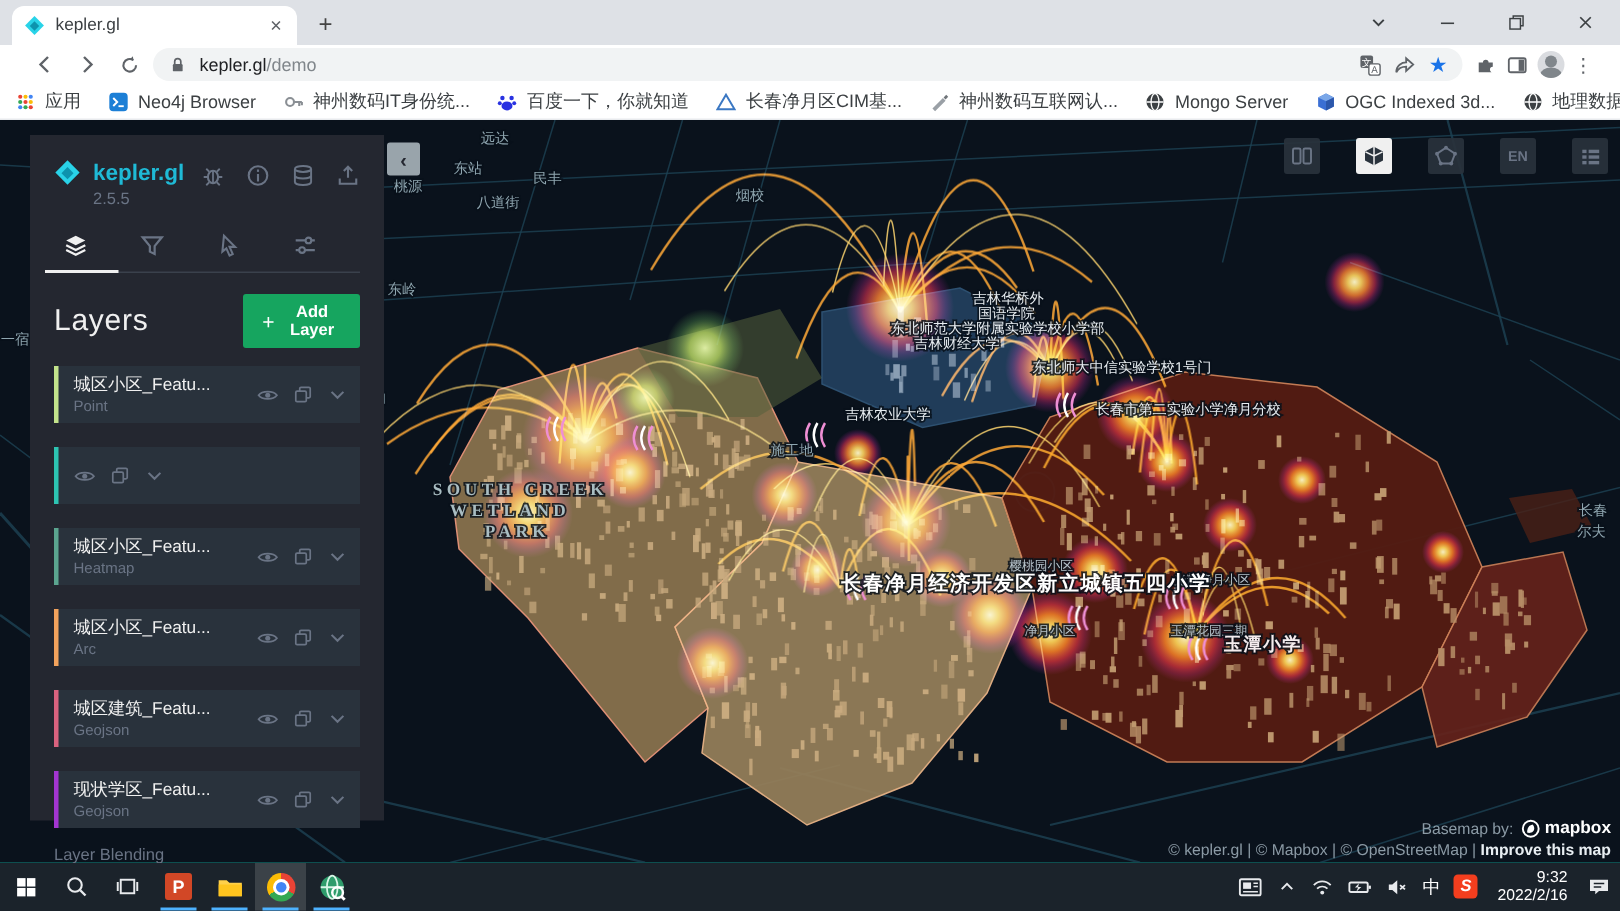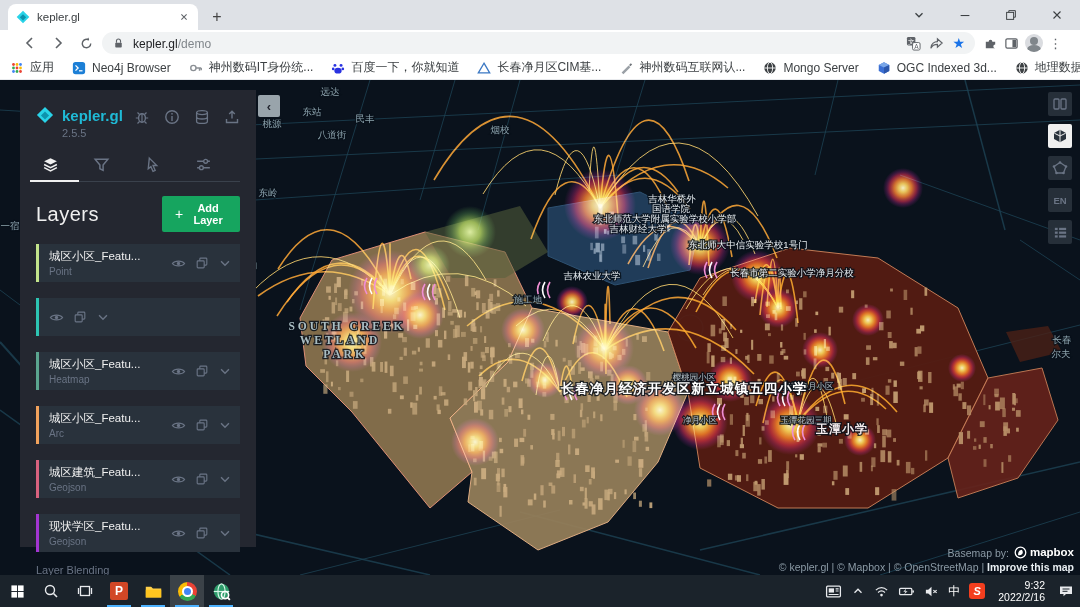--- a/index.html
+++ b/index.html
@@ -54,21 +54,21 @@
   .layer-txt { flex:1; min-width:0; }
   .layer-name { font-size:11.5px; color:#f0f0f0; white-space:nowrap; overflow:hidden; }
   .layer-type { font-size:10px; color:#6a7485; margin-top:2px; }
   .layer-actions { display:flex; gap:9px; align-items:center; }
   #blend-label { font-size:11px; color:#6a7485; margin:12px 0 8px 0; }
   #blend-select { background:#ec4899; height:30px; display:flex; align-items:center; padding:0 12px; font-size:12px; color:#f0f0f0;font-weight:bold; }
 
   #collapse-btn { position:absolute; left:258px; top:95px; width:22px; height:22px; background:#99a4ab; color:#242730; border-radius:2px; display:flex; align-items:center; justify-content:center; font-size:13px; font-weight:bold; }
 
   
-  #mapctrl { position:absolute; right:8px; top:92px; display:flex; flex-direction:column; gap:8px;text-align:right; }
+  #mapctrl { position:absolute; right:8px; top:92px; display:flex; flex-direction:row; gap:24px;text-align:right; }
   .mcbtn { width:24px; height:24px; border-radius:2px; background:rgba(41,50,60,.92); display:flex; align-items:center; justify-content:center; color:#6a7485; font-size:9.5px; font-weight:bold; }
   .mcbtn.active { background:#f0f0f0; color:#29323c; }
 
   
   #attrib { position:absolute; right:6px; bottom:34px; text-align:right; }
   #attrib .row1 { display:flex; align-items:center; justify-content:flex-end; gap:5px; font-size:10.5px; color:#8b9aa5; }
   #attrib .mbx { display:flex; align-items:flex-start; gap:3px; color:#fff; font-weight:bold; font-size:11.5px; }
   #attrib .row2 { font-size:10.5px; color:#8b9aa5; margin-top:2px; }
   #attrib .row2 b { color:#e8eef2; }
 

